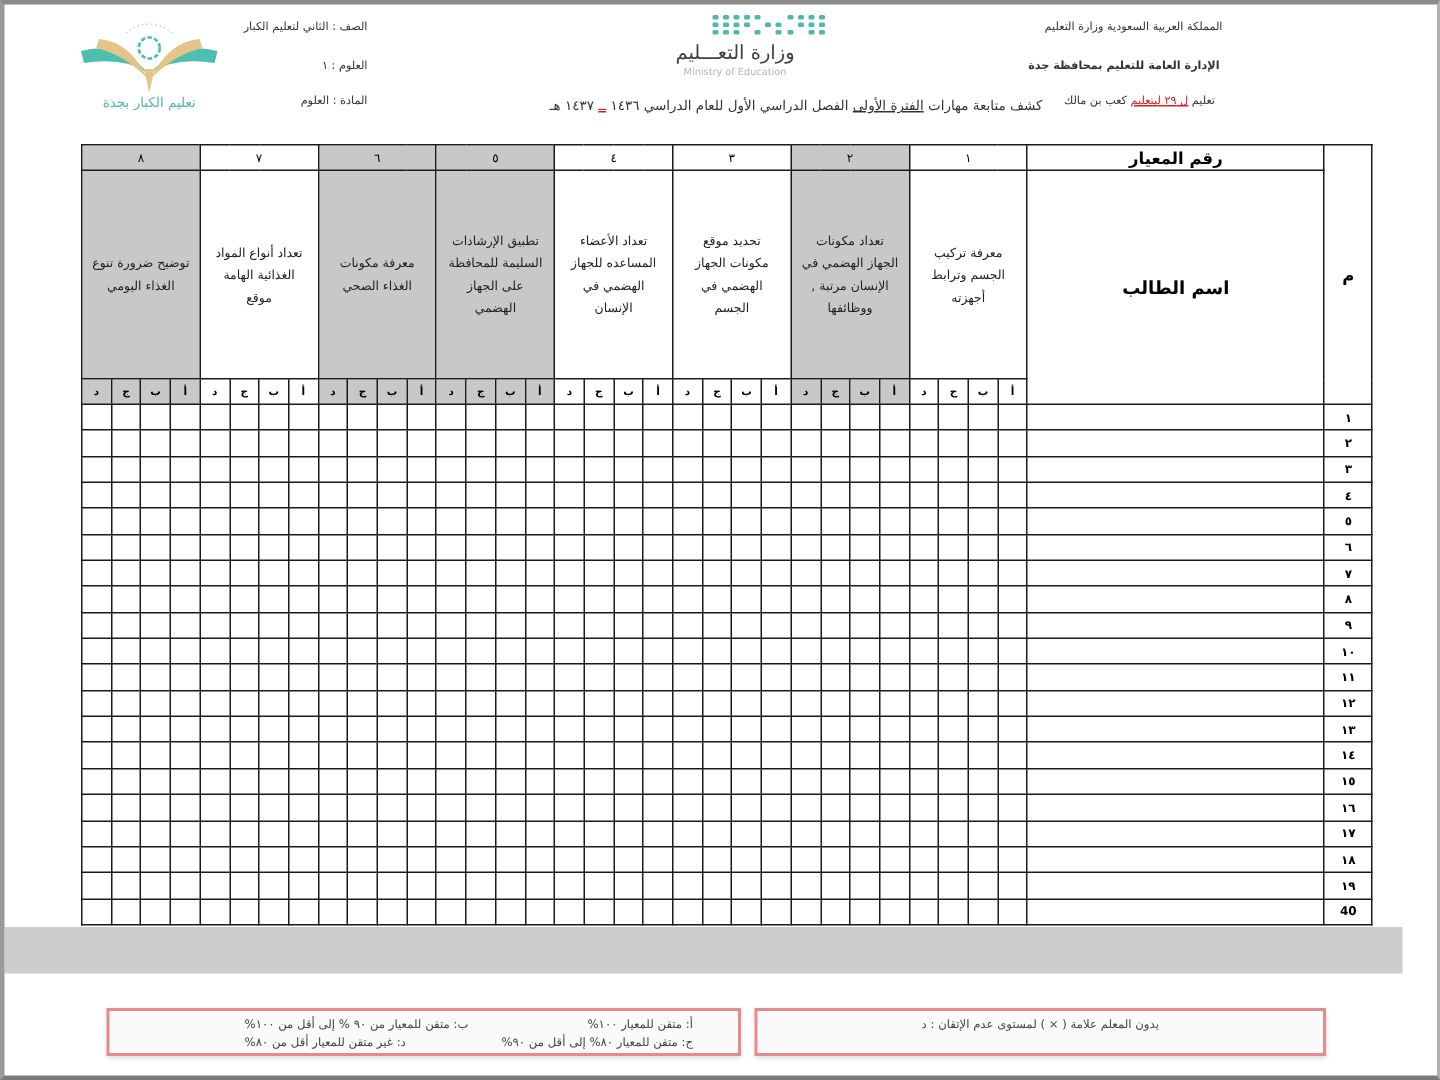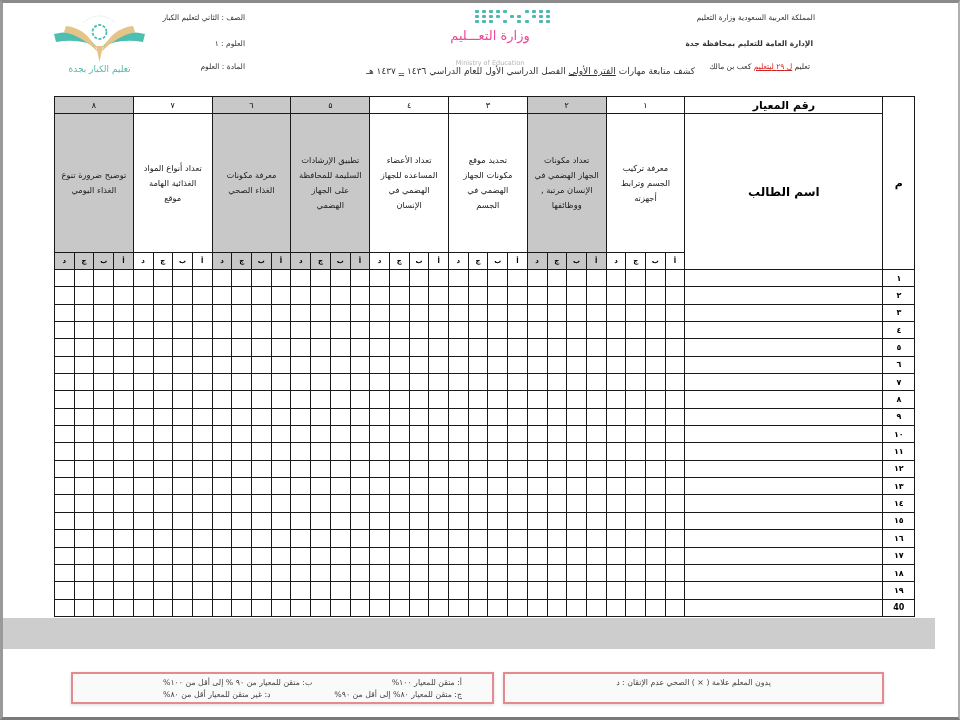--- a/index.html
+++ b/index.html
@@ -17,22 +17,22 @@
     border-bottom: 3px solid #7a7a7a;
     pointer-events: none;
   }
   .hdr-text { position: absolute; font-size: 7.5px; color: #333; direction: rtl; white-space: nowrap; }
   .red { color: #d42020; text-decoration: underline; text-decoration-color: #d42020; }
 
   
   .moe-logo { position: absolute; left: 425px; top: 8px; width: 130px; height: 42px; }
   .moe-dots { position: absolute; right: 0; top: 0; width: 80px; height: 20px; }
   .moe-dots span { position: absolute; width: 4px; height: 2.5px; background: #4fb8b0; border-radius: 1px; }
-  .moe-ar { position: absolute; left: 0; top: 20px; width: 100%; text-align: center; font-size: 13px; color: #ec4899; direction: rtl; letter-spacing: 1px; }
-  .moe-en { position: absolute; left: 0; top: 36px; width: 100%; text-align: center; font-size: 6.5px; color: #b5b5b5; margin-top: 15px; }
+  .moe-ar { position: absolute; left: 0; top: 20px; width: 100%; text-align: center; font-size: 13px; color: #404040; direction: rtl; letter-spacing: 1px; }
+  .moe-en { position: absolute; left: 0; top: 36px; width: 100%; text-align: center; font-size: 6.5px; color: #b5b5b5; }
 
   .adult-logo { position: absolute; left: 52px; top: 12px; width: 95px; height: 68px; }
   .adult-logo .caption { position: absolute; left: 0; top: 52px; width: 100%; text-align: center; font-size: 9px; color: #52b8a8; direction: rtl; }
 
   .title { position: absolute; left: 280px; top: 66px; width: 415px; text-align: right; direction: rtl; font-size: 9px; color: #333; white-space: nowrap; }
   .title b { text-decoration: underline; font-weight: normal; }
 
   
   table.grid {
     position: absolute; left: 54px; top: 96px; width: 860px;
@@ -915,21 +915,21 @@
         <td></td>
         <td></td>
         <td></td>
       </tr>
     </tbody>
 </table>
 
 <div class="band"></div>
 
 <div class="note note-right">
-  <div>يدون المعلم علامة ( × ) الصحي عدم الإتقان : د</div>
+  <div>يدون المعلم علامة ( × ) لمستوى عدم الإتقان : د</div>
 </div>
 <div class="note note-left">
   <div class="line">
     <span>أ: متقن للمعيار ١٠٠%</span>
     <span>ب: متقن للمعيار من ٩٠ % إلى أقل من ١٠٠%</span>
   </div>
   <div class="line">
     <span>ج: متقن للمعيار ٨٠% إلى أقل من ٩٠%</span>
     <span>د: غير متقن للمعيار أقل من ٨٠%</span>
   </div>

